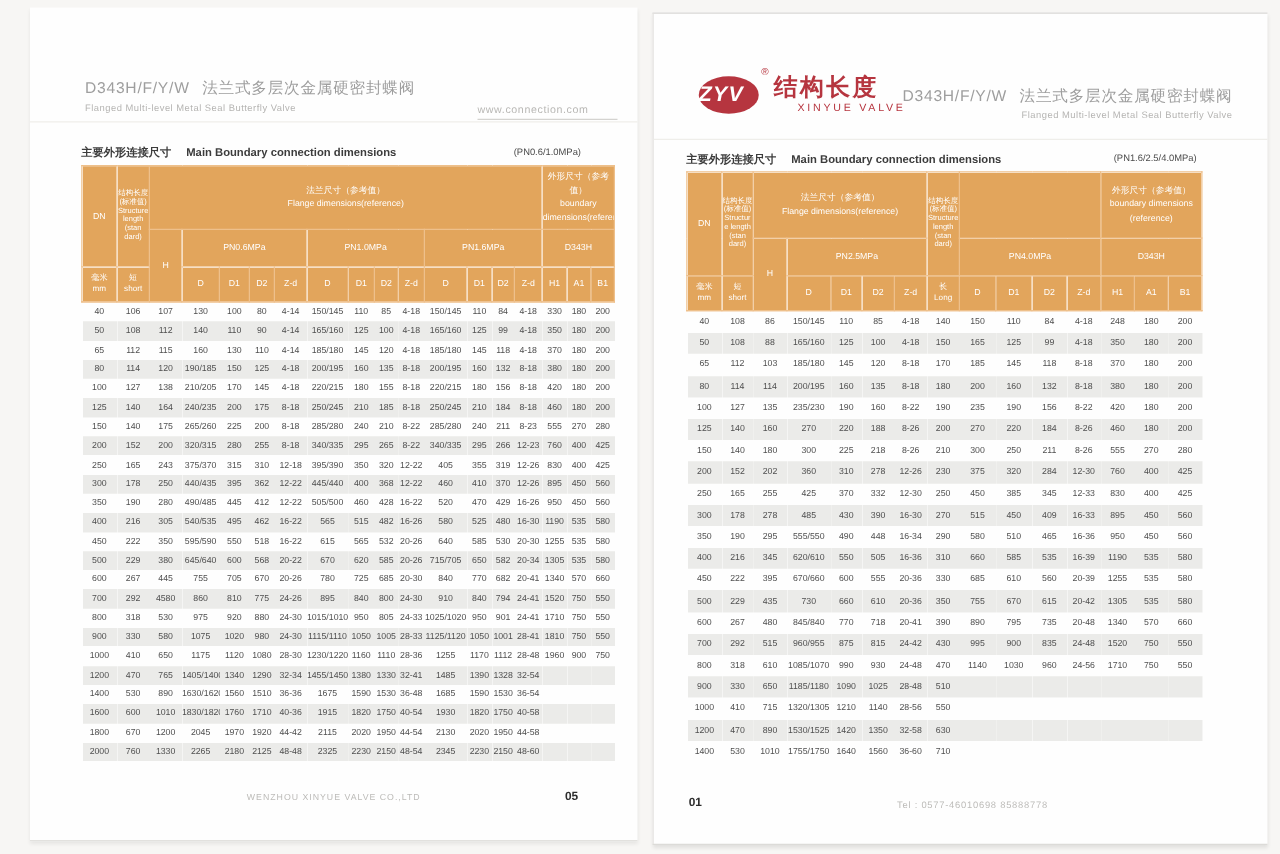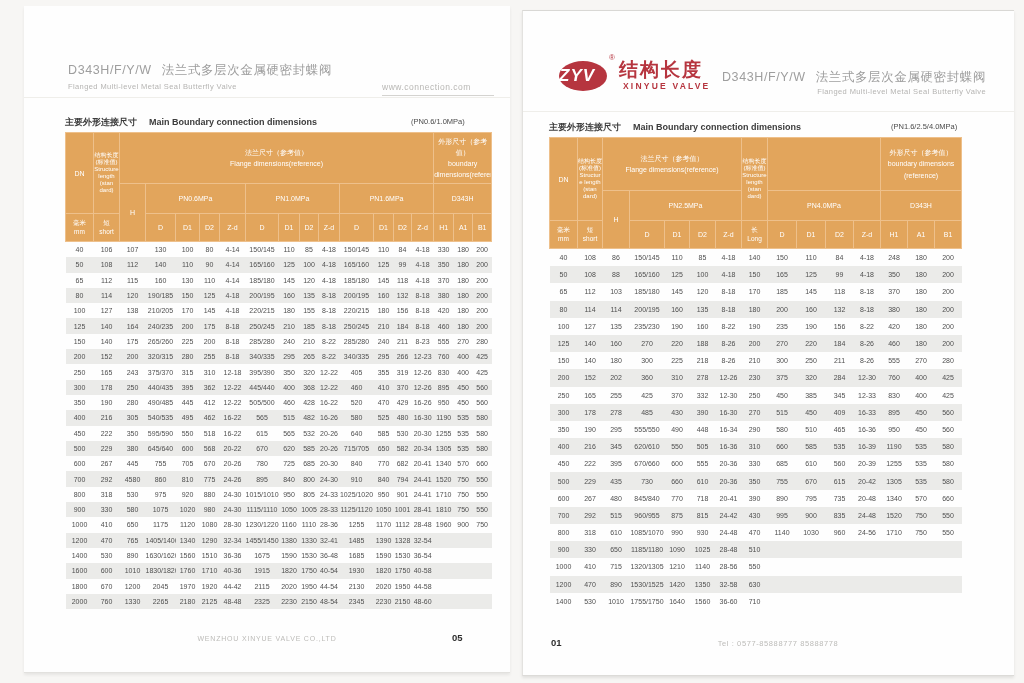--- a/index.html
+++ b/index.html
@@ -32,21 +32,21 @@
   .right-align{text-align:right;}
   
   .logo{position:absolute;}
   .logo-mark{
     position:absolute;left:0;top:8px;width:48px;height:30px;background:#b6353f;
     border-radius:50%;color:#fff;font-weight:bold;font-style:italic;
     font-size:17px;text-align:left;line-height:30px;letter-spacing:1px;
   }
   .logo-reg{position:absolute;left:50px;top:0;color:#b6353f;font-size:8px;}
   .logo-cn{position:absolute;left:60px;top:4px;color:#b6353f;font-size:19px;font-weight:bold;letter-spacing:2px;white-space:nowrap;}
-  .logo-en{position:absolute;left:64px;top:28px;color:#b6353f;font-size:8.5px;font-weight:bold;letter-spacing:2.2px;white-space:nowrap;}
+  .logo-en{position:absolute;left:79px;top:28px;color:#b6353f;font-size:8.5px;font-weight:normal;letter-spacing:2.2px;white-space:nowrap;}
   
   .tbl-title{position:absolute;font-size:9px;color:#3c3c3c;font-weight:bold;white-space:nowrap;}
   .tbl-title .en{margin-left:12px;}
   .pressure{position:absolute;font-size:7.5px;color:#4a4a4a;white-space:nowrap;}
   
   table.tbl{border-collapse:collapse;table-layout:fixed;position:absolute;}
   .tbl th{
     background:#e2a55c;color:#fff;font-weight:normal;
     border:1px solid #eec08b;padding:0;text-align:center;vertical-align:middle;
     overflow:hidden;
@@ -1101,14 +1101,14 @@
           <td></td>
           <td></td>
           <td></td>
           <td></td>
           <td></td>
         </tr>
       </tbody>
   </table>
 
   <div class="page-num" style="left:28px;top:626px;">01</div>
-  <div class="footer-tel" style="left:130px;top:628px;width:250px;text-align:center;">Tel : 0577-85888777  85888778</div>
+  <div class="footer-tel" style="left:130px;top:628px;width:250px;text-align:center;">Tel : 0577-46010698  85888778</div>
 </div>
 
 </body></html>

